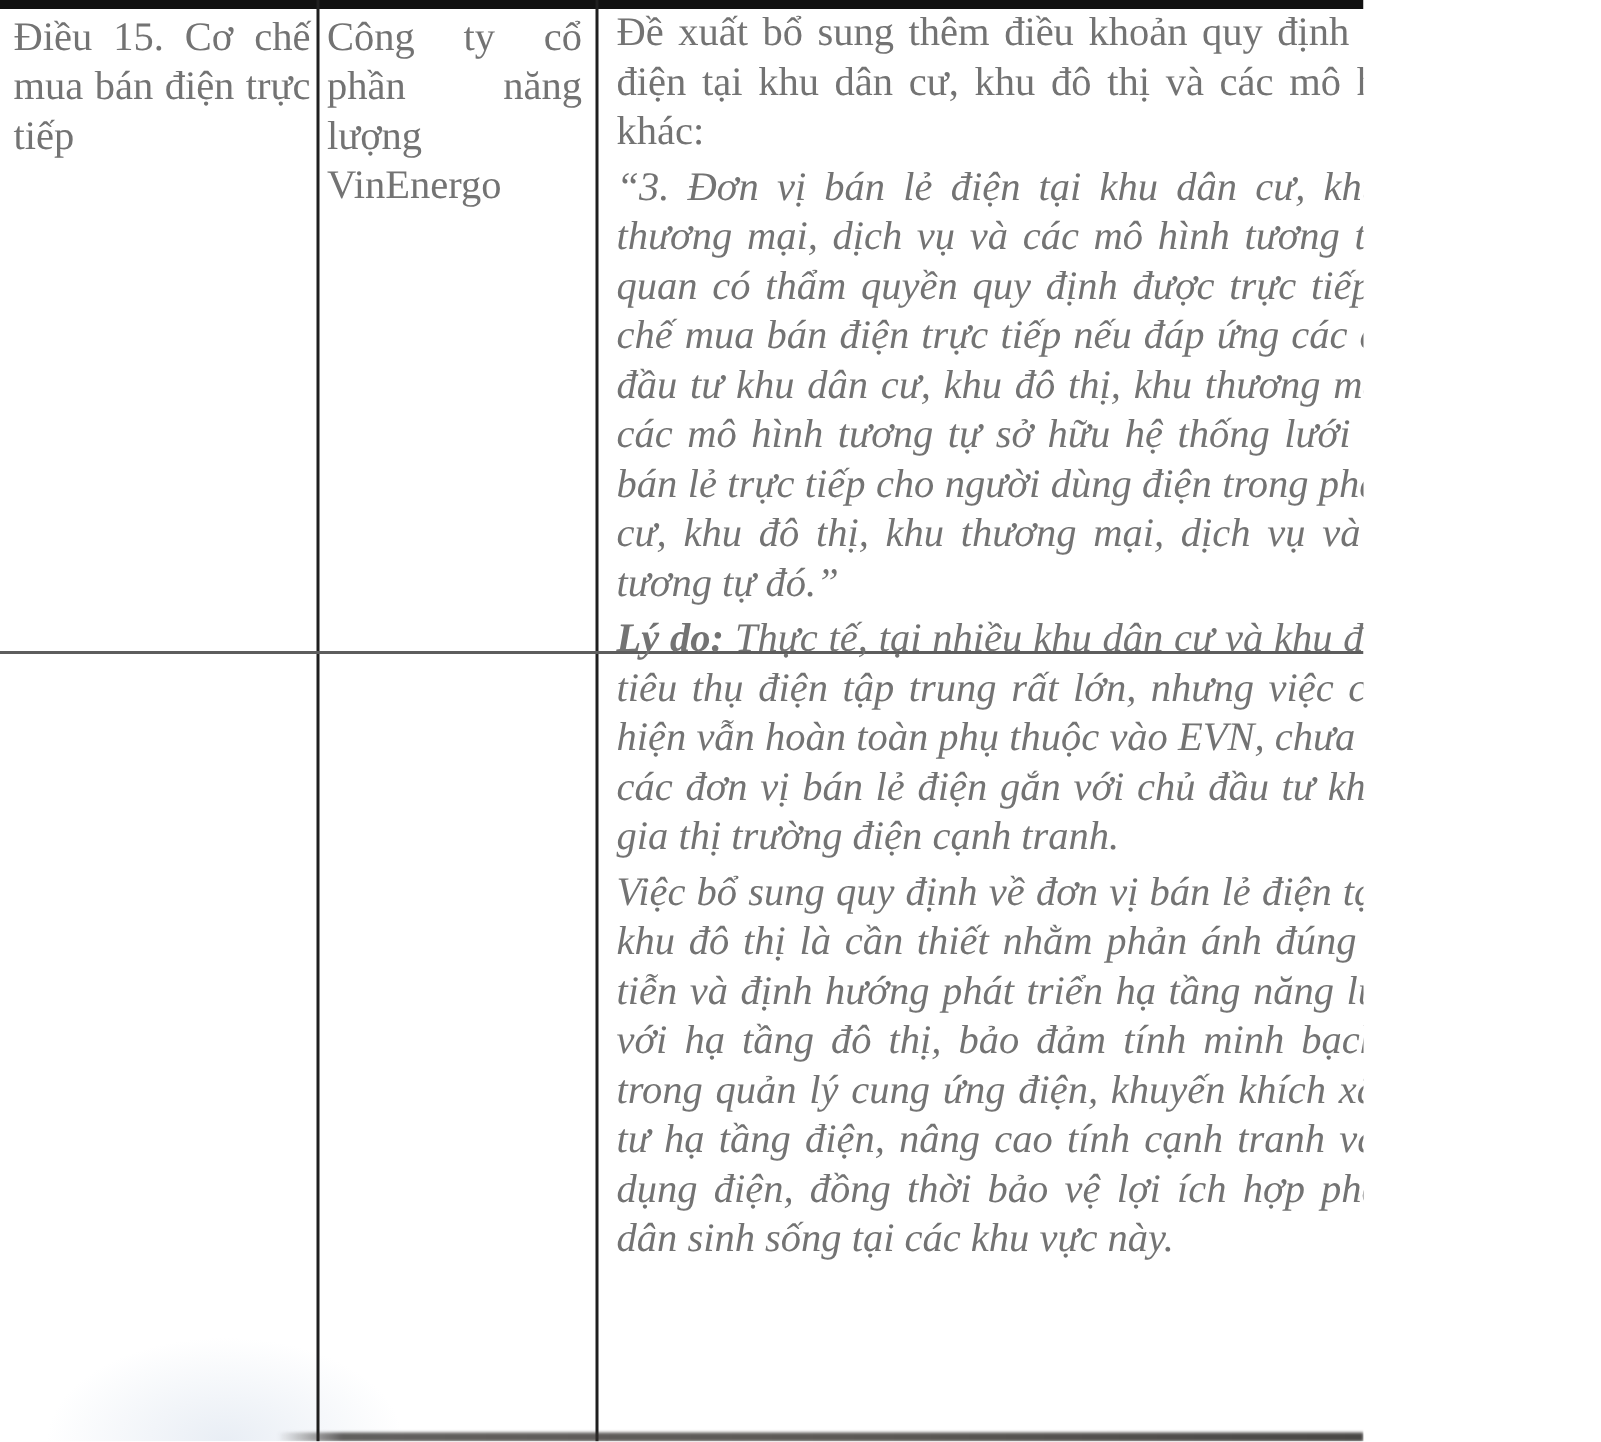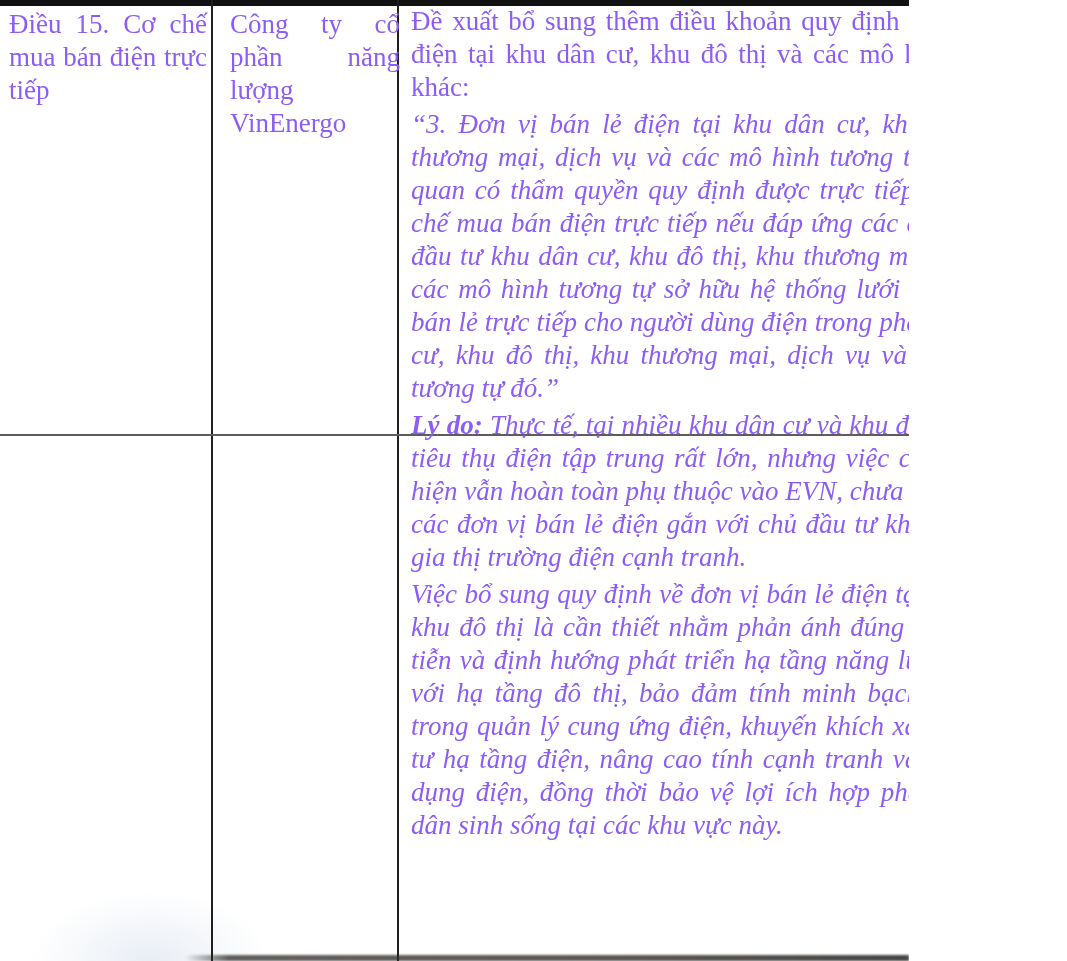--- a/index.html
+++ b/index.html
@@ -7,21 +7,21 @@
     padding: 0;
     background: #ffffff;
   }
   .page {
     position: relative;
     width: 909px;
     height: 961px;
     background: #ffffff;
     overflow: hidden;
     font-family: "Liberation Serif", "DejaVu Serif", serif;
-    color: #8b5cf6;
+    color: #737373;
   }
   
   .rule-top {
     position: absolute;
     left: 0; top: 0;
     width: 100%; height: 6px;
     background: #111111;
   }
   .vline {
     position: absolute;
@@ -45,21 +45,21 @@
     font-size: 27px;
     line-height: 33px;
     text-align: justify;
     z-index: 2;
   }
   .cell-article {
     left: 9px; top: 8px;
     width: 198px;
   }
   .cell-proposer {
-    left: 230px; top: 8px;
+    left: 218px; top: 8px;
     width: 170px;
   }
   .cell-content {
     left: 411px; top: 5px;
     width: 648px;
   }
   .cell-content p {
     margin: 0 0 4px 0;
     text-align: justify;
   }

